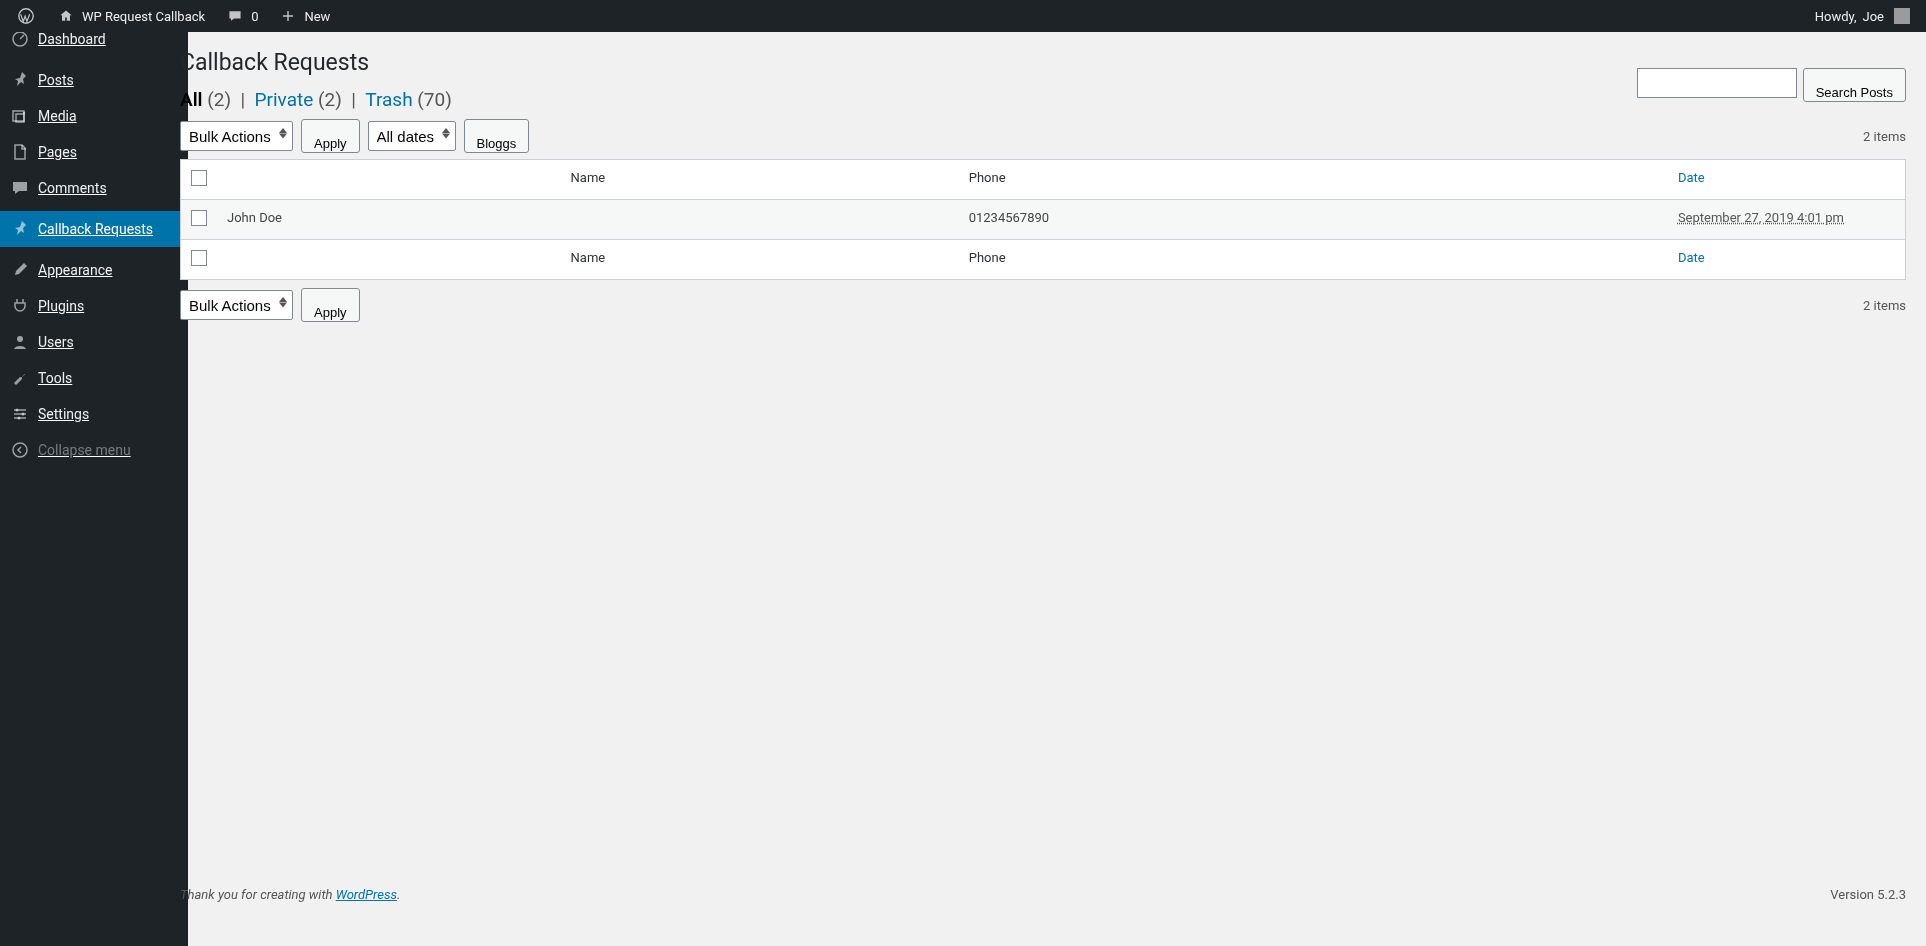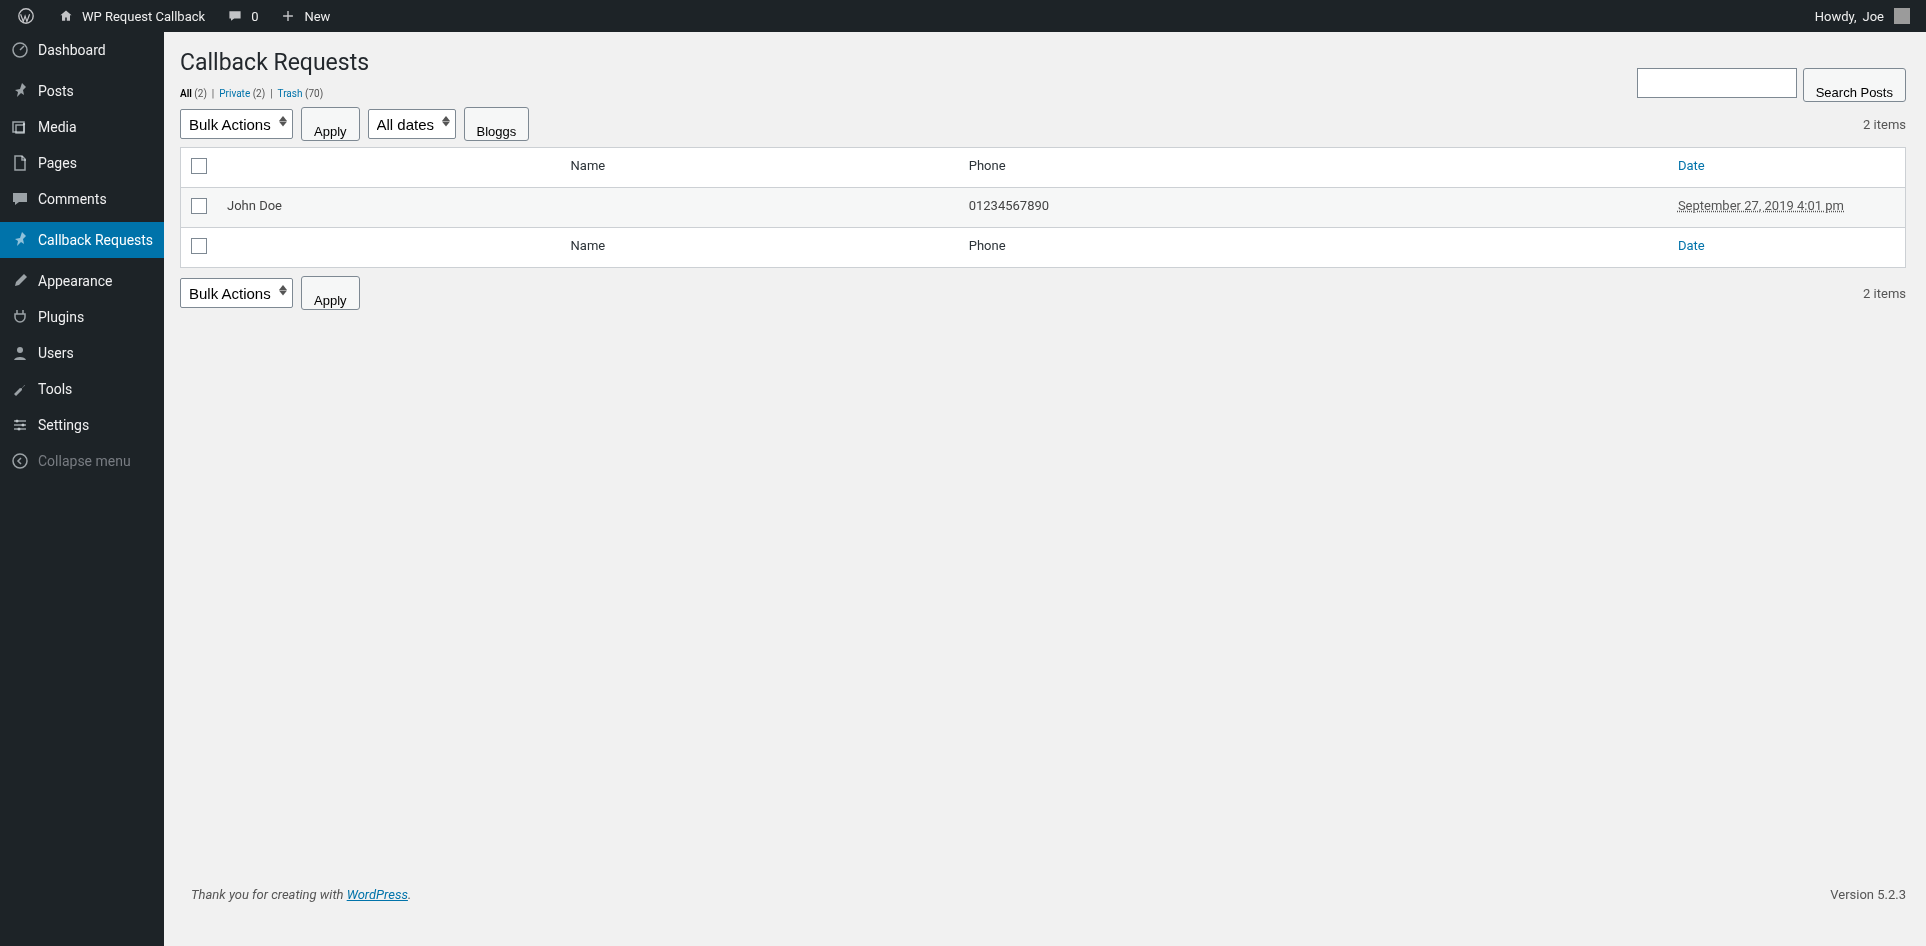--- a/index.html
+++ b/index.html
@@ -24,25 +24,26 @@
     font-size: 13px;
   }
   .adminbar a { color: #eee; text-decoration: none; }
   .adminbar .left, .adminbar .right { display: flex; align-items: center; gap: 4px; }
   .adminbar .ab-item { display:flex; align-items:center; gap:6px; padding: 0 8px; height:32px; }
   .adminbar .ab-icon { width:20px; height:20px; display:inline-flex; align-items:center; justify-content:center; fill:#c3c4c7; color:#c3c4c7; }
   .avatar-sq { width:16px; height:16px; background:#9b9b9b; display:inline-block; margin-left:4px; }
 
   
   .sidebar {
-    position: fixed; top:32px; left:0; bottom:0;
-    width: 164px;
+    position: fixed; top:21px; left:0; bottom:0;
+    width: 188px;
     background: #1d2327;
     color: #fff;
     padding-top: 0;
+    text-decoration: underline;
   }
   .menu-item {
     display:flex; align-items:center;
     gap:8px;
     padding: 8px 10px;
     color: #f0f0f1;
     cursor:pointer;
     font-size: 14px;
     position:relative;
   }
@@ -63,21 +64,21 @@
   }
   h1.page-title { font-size: 23px; font-weight: 400; color:#23282d; padding: 9px 0 4px 0;}
   .screen-options {
     position:absolute; top: 8px; right: 20px;
     border:1px solid #ccd0d4; background:#f6f7f7;
     padding: 3px 10px; font-size:13px;
     display:flex; align-items:center; gap:6px;
   }
   .screen-options .tri { font-size:10px; }
 
-  .subsubsub { margin: 8px 0; font-size:10px; color:#555;text-align:center;}
+  .subsubsub { margin: 8px 0; font-size:19px; color:#555;text-align:center;}
   .subsubsub a { color:#0073aa; text-decoration:none; }
   .subsubsub .count { color:#555; }
   .subsubsub .current a { color:#000; font-weight:600; }
 
   .tablenav { display:flex; align-items:center; gap:8px; margin: 6px 0; }
   .tablenav.top { justify-content: flex-start; }
   .tablenav .right-info { margin-left:auto; color:#555; font-size:13px;}
   select.action-select, select.date-select {
     border:1px solid #7e8993; border-radius:2px; padding:2px 20px 2px 8px;
     font-size:15px; height:30px; background:#fff;
@@ -120,21 +121,21 @@
   table.wp-list .col-date { width:14%; }
   table.wp-list th.sortable a { color:#0073aa; text-decoration:none; }
   .date-text { text-decoration: underline dotted; color:#555; }
   input[type=checkbox].cbx { width:16px; height:16px; border:1px solid #7e8993; background:#fff; appearance:none; }
 
   .bottom-nav { display:flex; align-items:center; gap:8px; margin-top:8px;}
   .bottom-nav .right-info{ margin-left:auto; color:#555;}
 
   footer.wp-footer{
     position: absolute; left:20px; right:20px; bottom: 12px;
-    display:flex; justify-content:space-between; color:#555; font-size:13px;margin-left:11px;
+    display:flex; justify-content:space-between; color:#555; font-size:13px;
   }
   footer.wp-footer a { color:#0073aa; }
   footer.wp-footer .thank { font-style: italic; }
 </style>
 </head>
 <body>
 
 <div class="adminbar">
   <div class="left">
     <a class="ab-item">

